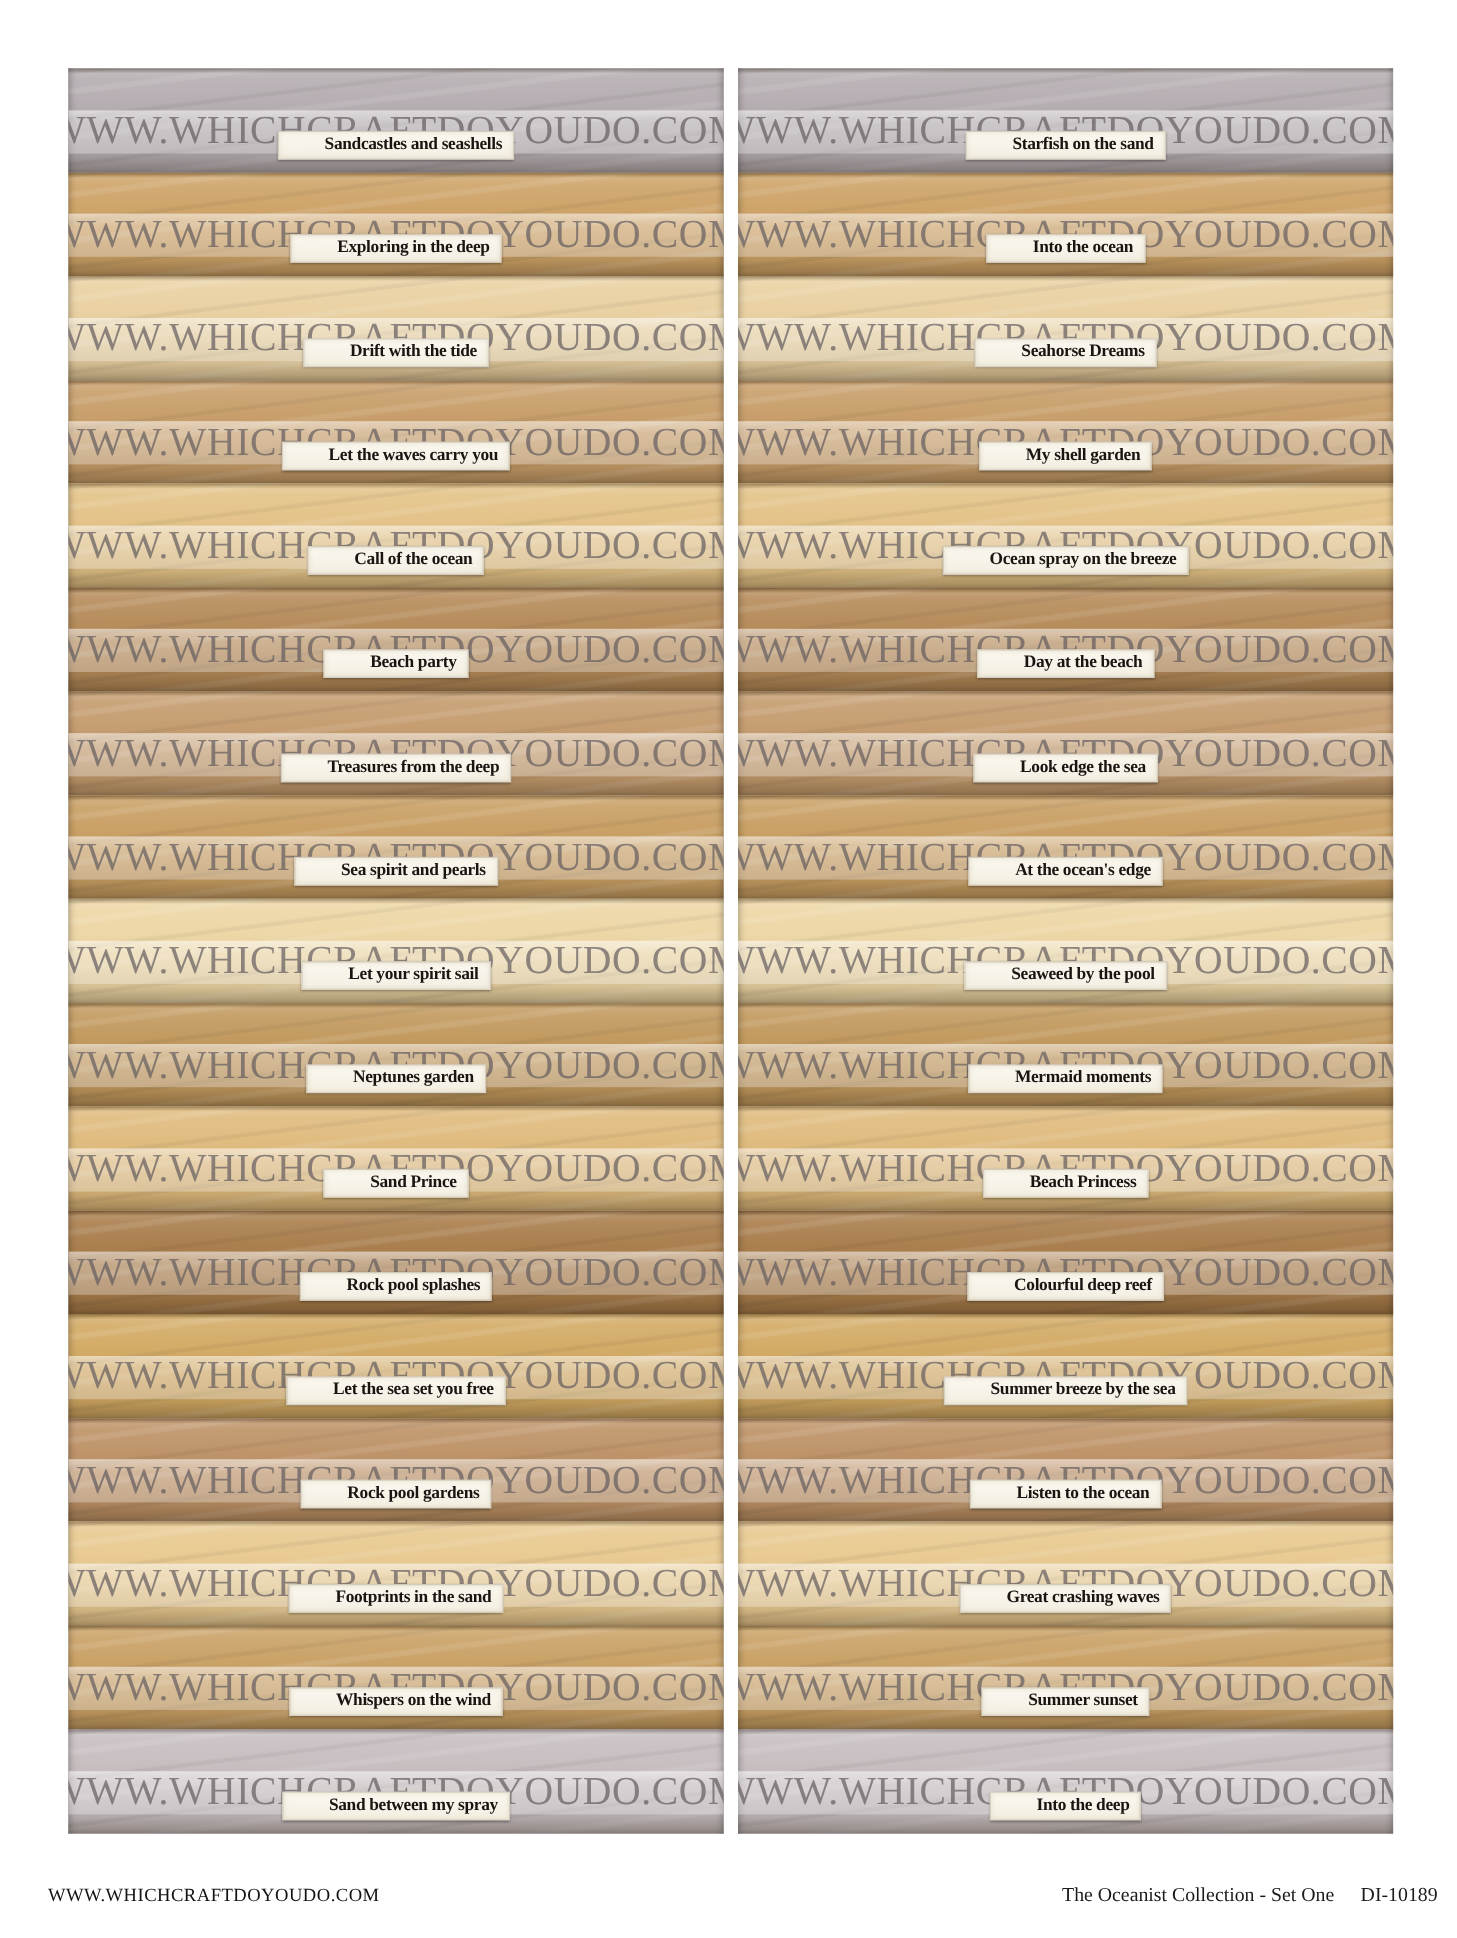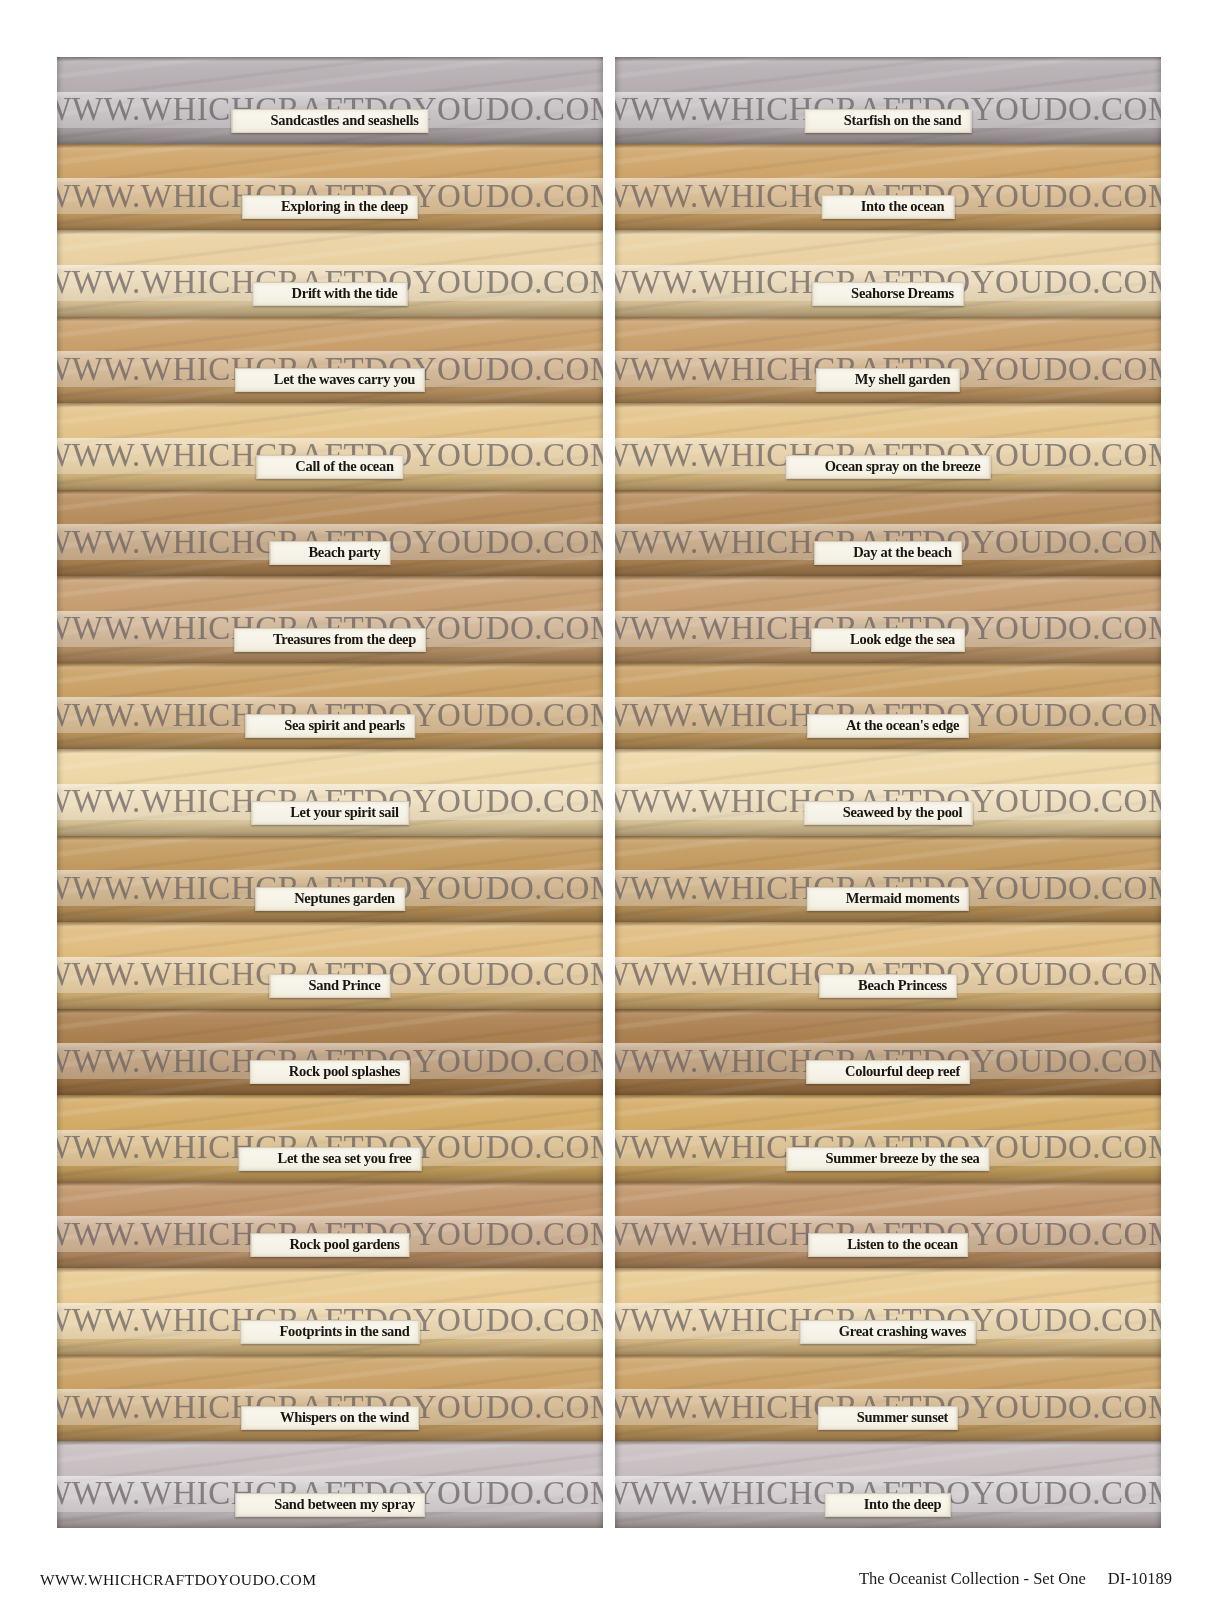--- a/index.html
+++ b/index.html
@@ -102,21 +102,21 @@
   .footer-left {
     position: absolute;
     left: 40px;
     top: 1571px;
     font-size: 15.5px;
     letter-spacing: 0.4px;
     color: #121212;
   }
   .footer-right {
     position: absolute;
-    right: 42px;
+    right: 16px;
     top: 1569px;
     font-size: 16.5px;
     color: #1b1b1b;
     white-space: nowrap;
   }
   .footer-code {
     margin-left: 22px;
   }
 </style>
 </head>

